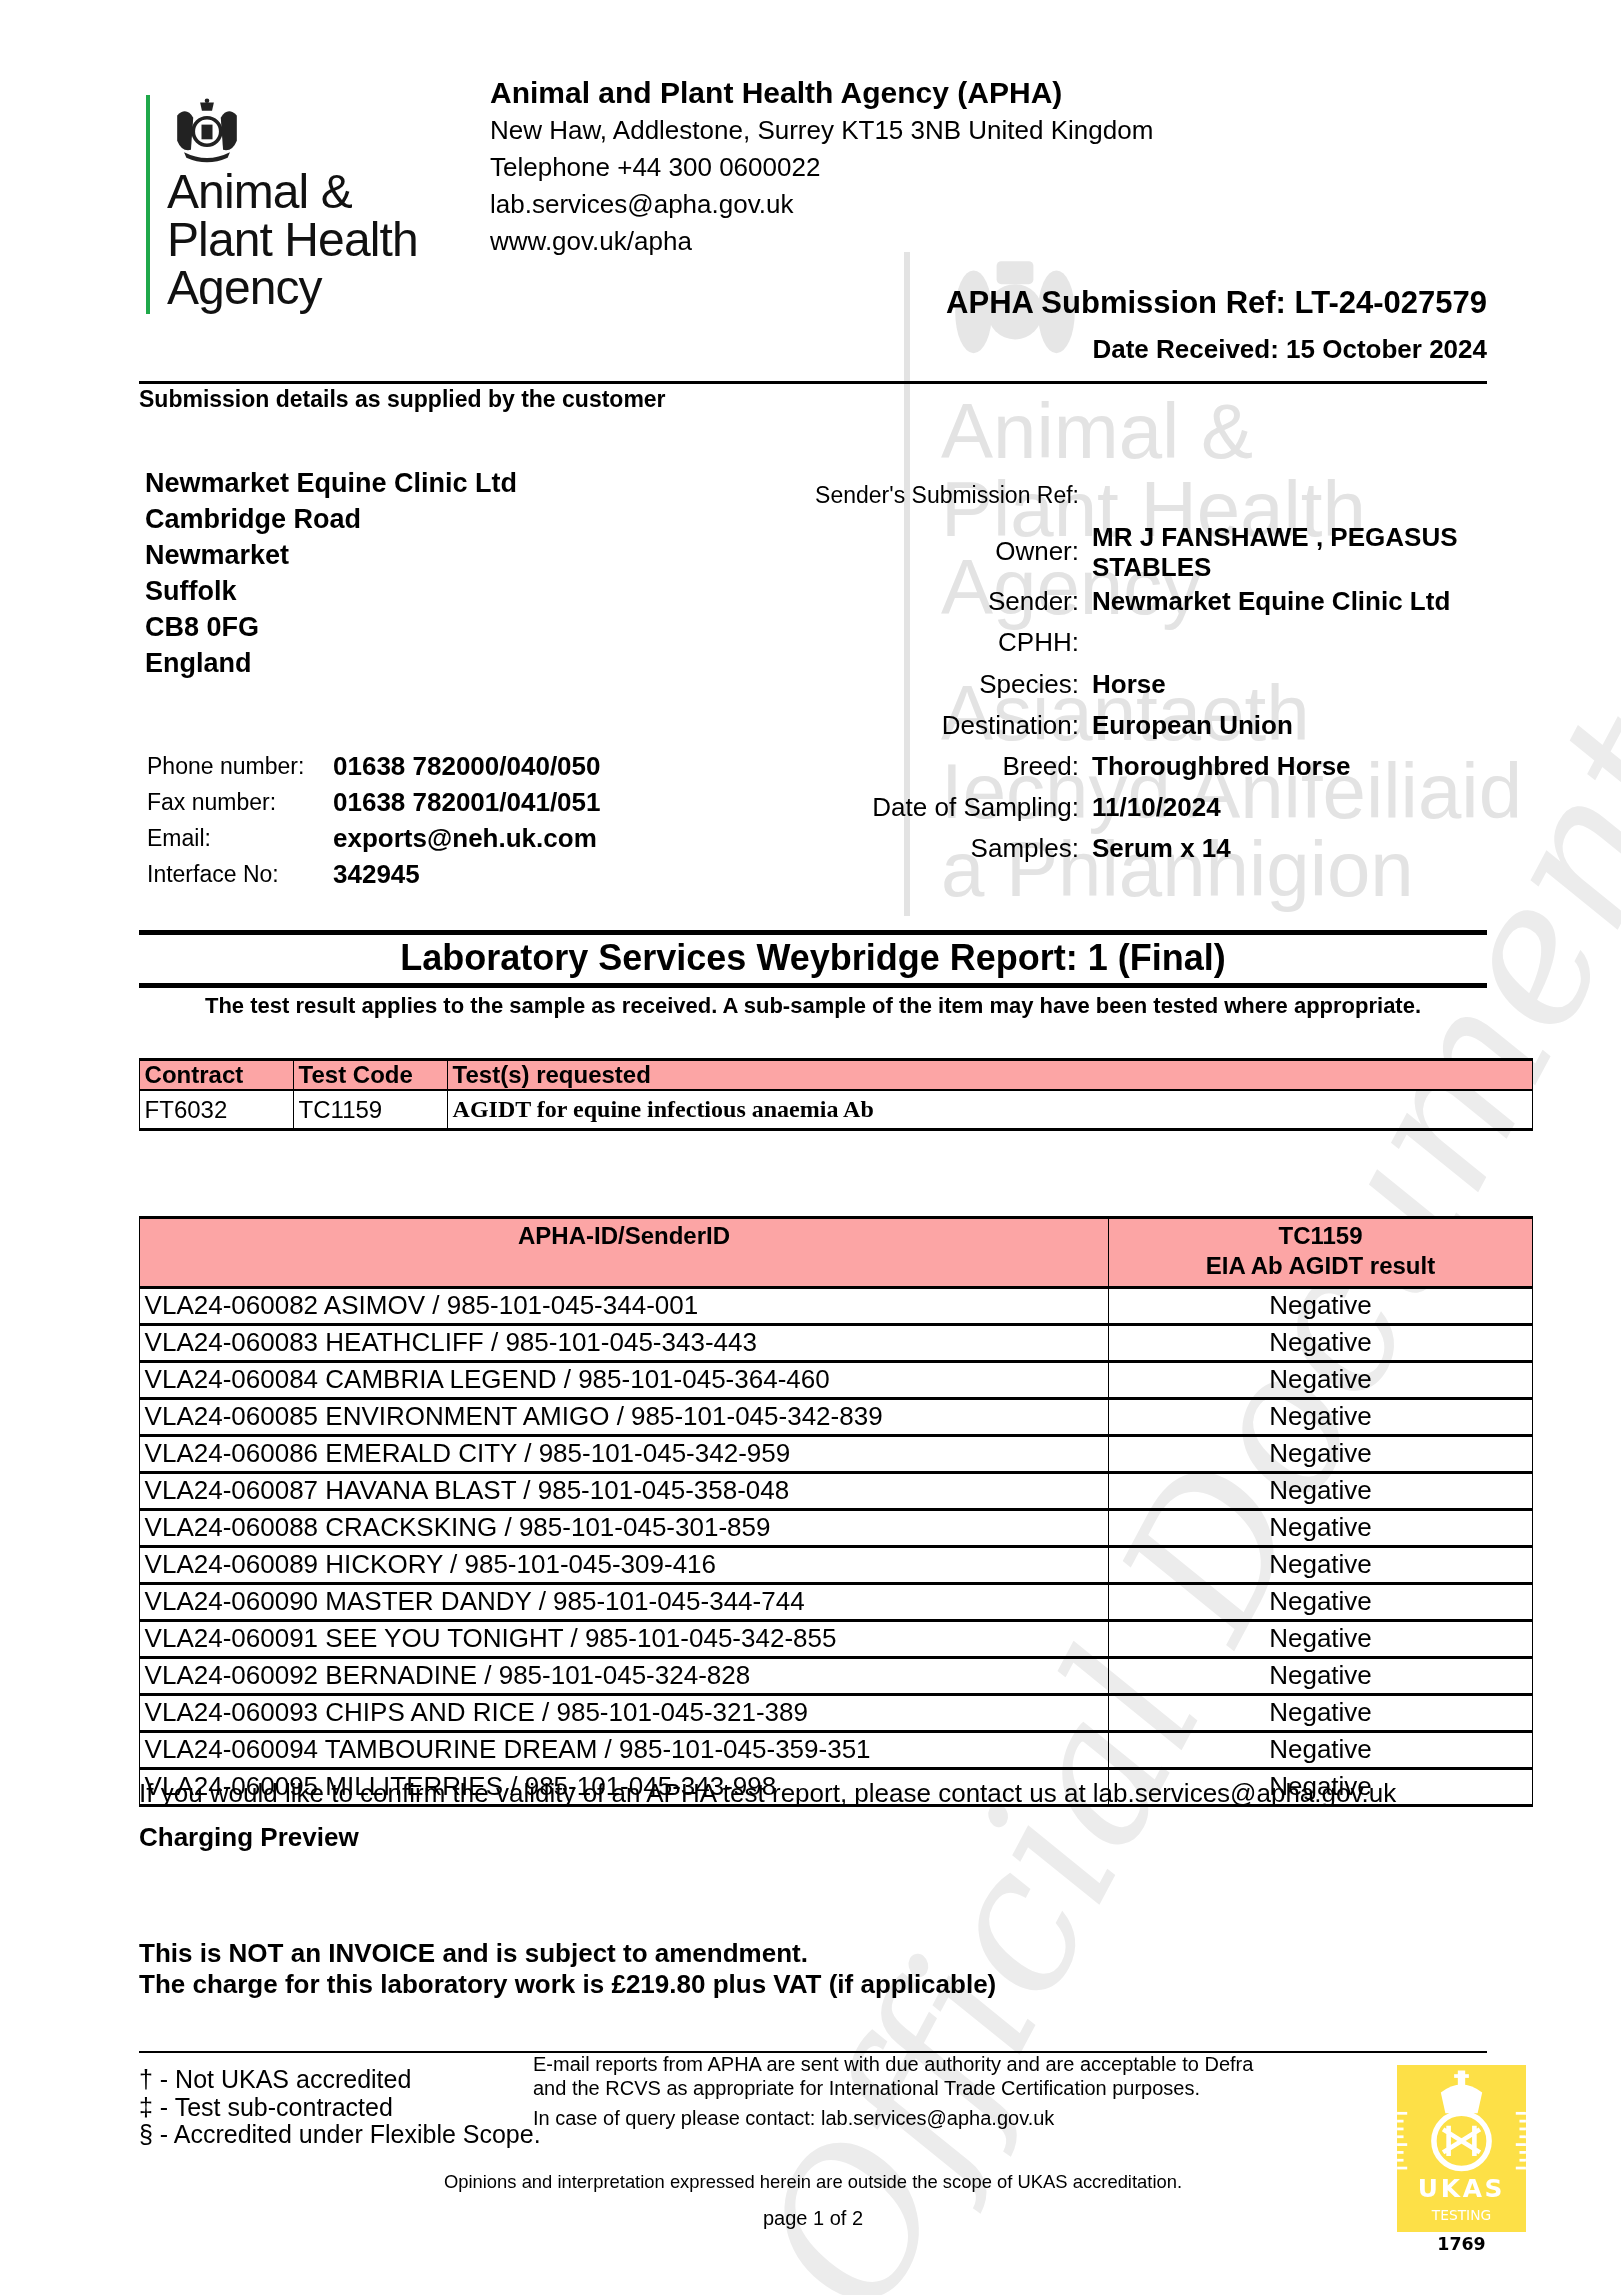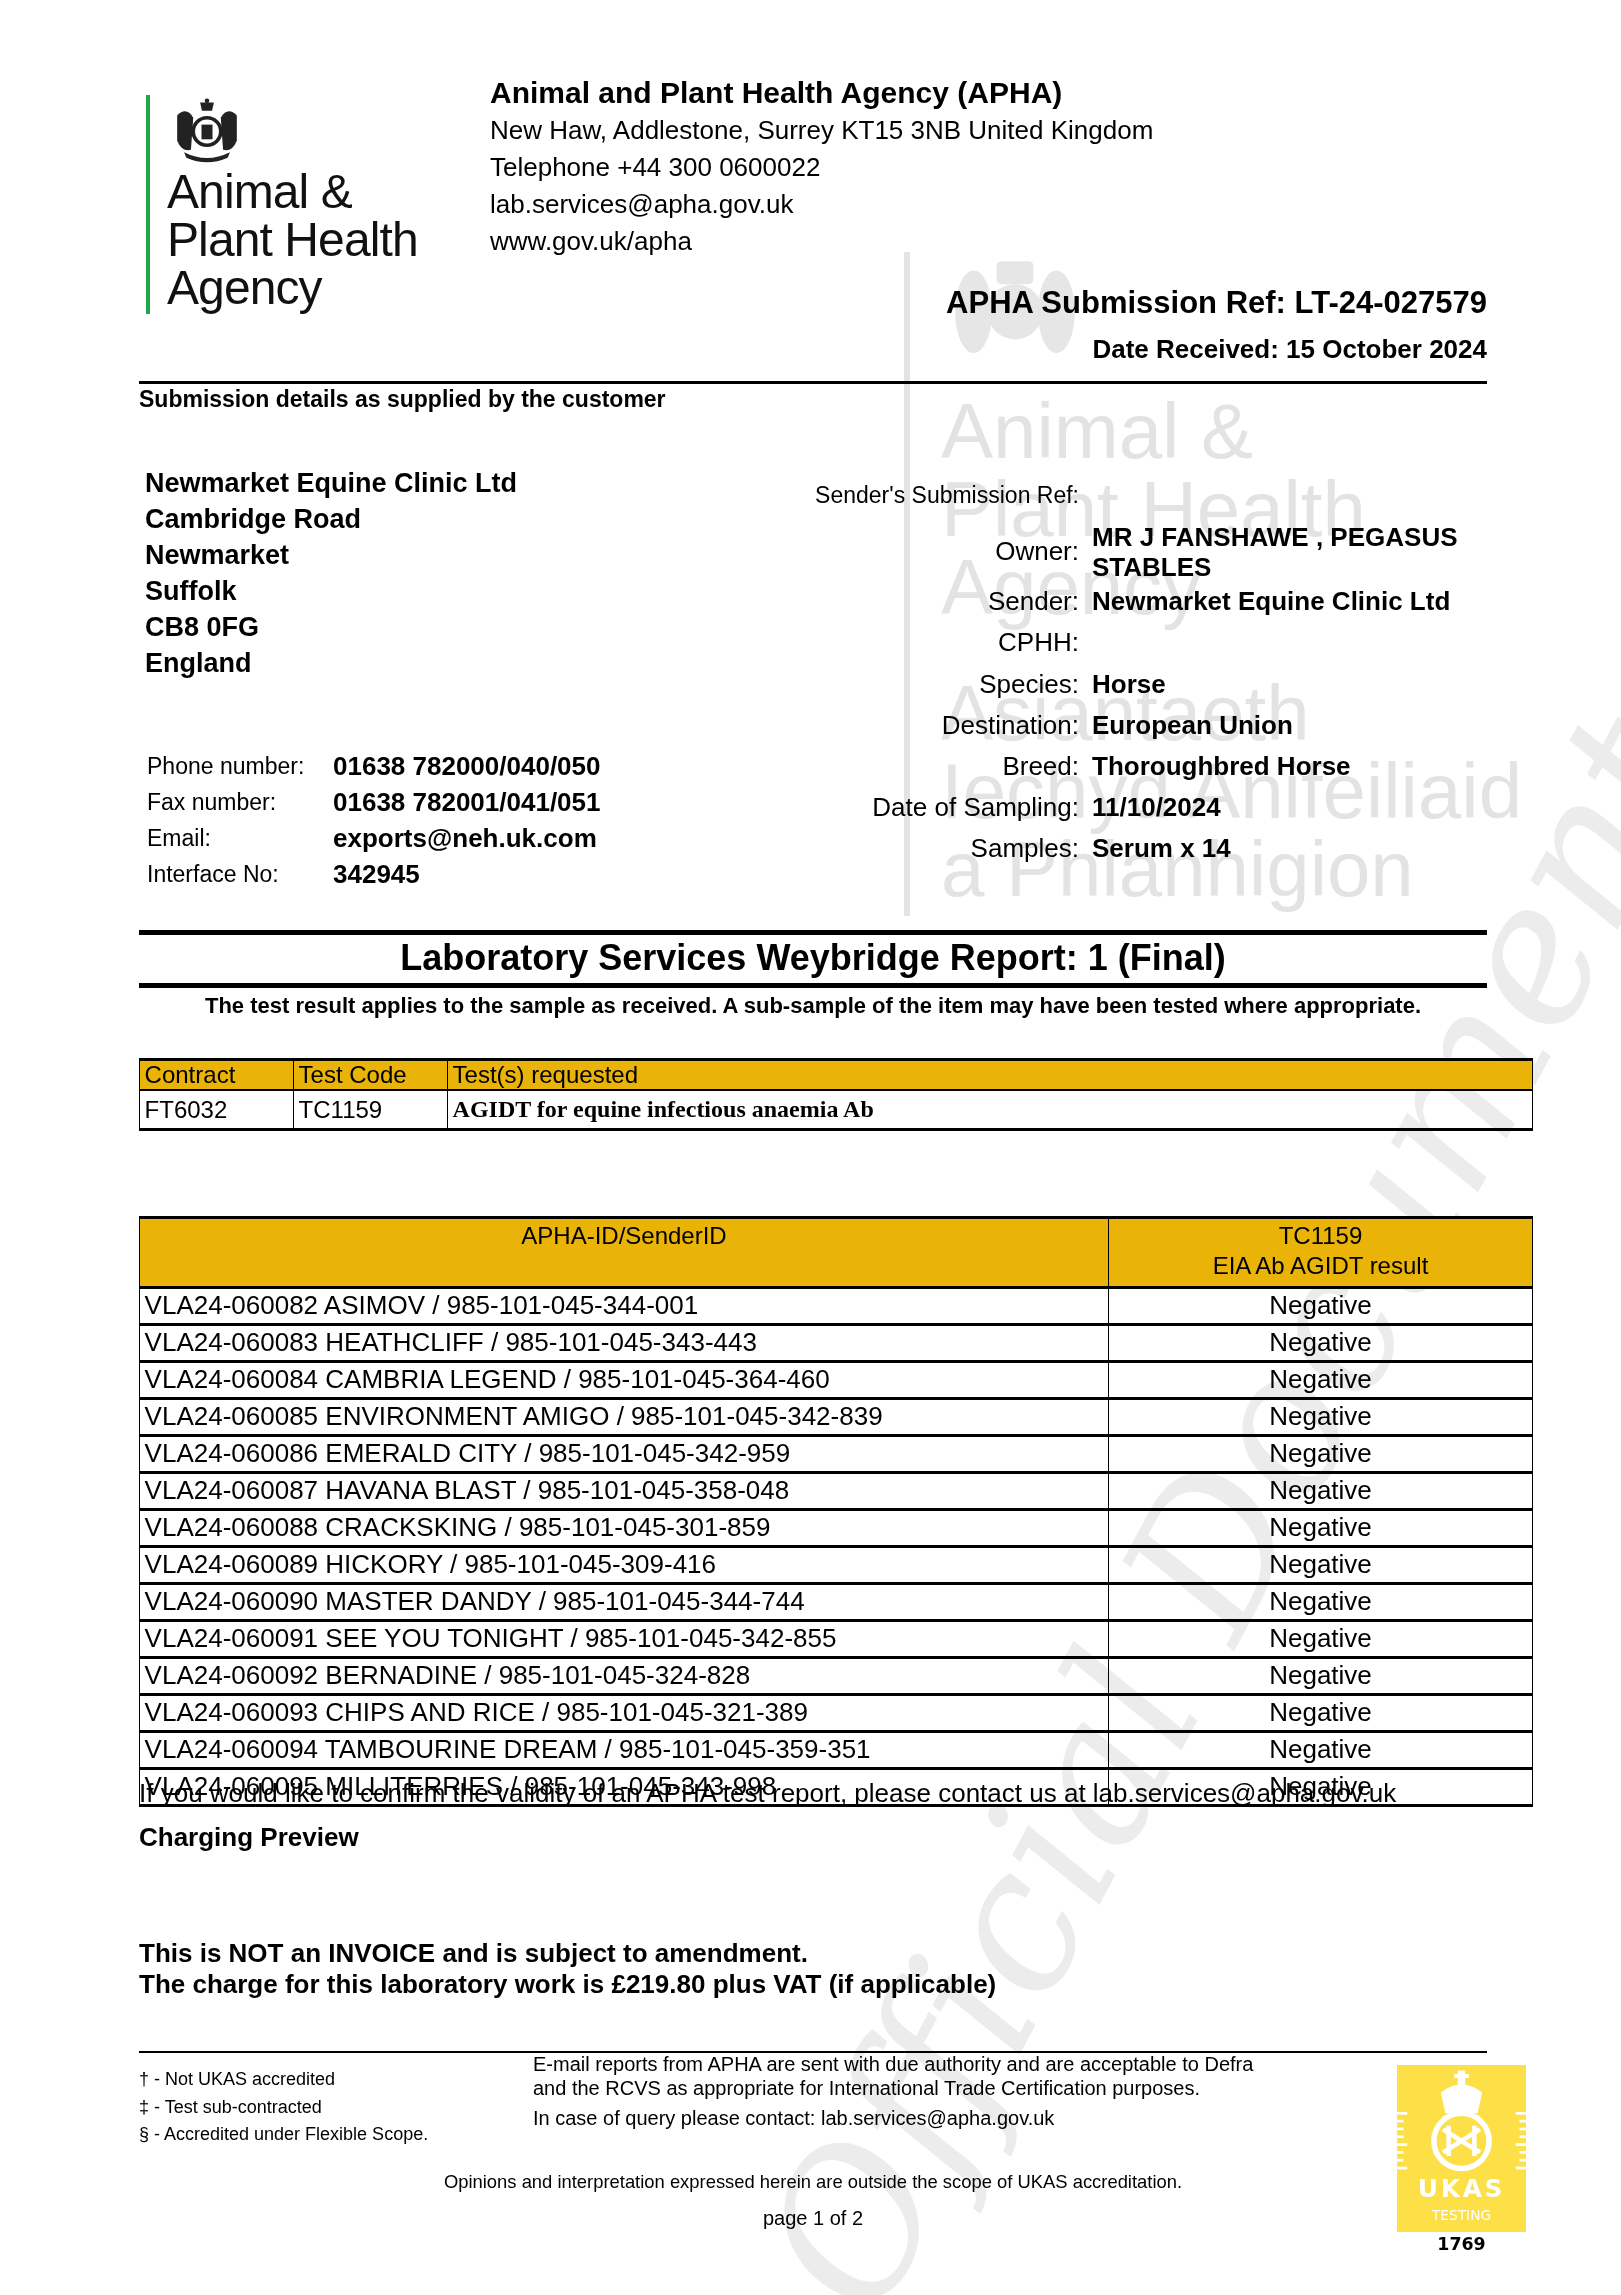--- a/index.html
+++ b/index.html
@@ -27,32 +27,32 @@
   .contact .lbl{width:186px;}
   .contact .val{font-weight:bold;font-size:26px;}
   .kv{position:absolute;left:762px;top:482px;width:744px;font-size:26px;}
   .kv .row{display:flex;align-items:flex-start;}
   .kv .lbl{width:330px;text-align:right;padding-right:13px;box-sizing:border-box;}
   .kv .val{font-weight:bold;flex:1;line-height:30px;}
   .report-title{position:absolute;left:139px;width:1348px;top:937px;text-align:center;font-size:36px;font-weight:bold;}
   .disclaimer{position:absolute;left:139px;width:1348px;top:992px;text-align:center;font-size:22px;font-weight:bold;line-height:28.5px;}
   table{border-collapse:collapse;position:absolute;font-family:"Liberation Sans",sans-serif;}
   td,th{border:1.4px solid #000;padding:0 4.6px;}
-  th{background:#eab308;font-weight:normal;}
+  th{background:#fca5a5;font-weight:bold;}
   .t-tests{left:139px;top:1058px;width:1394px;font-size:24px;}
   .t-tests th{text-align:left;height:27.5px;border-top:3.7px solid #000;border-bottom:2.8px solid #000;}
   .t-tests td{height:37px;border-bottom:3.7px solid #000;}
   .t-res{left:139px;top:1143px;width:1394px;font-size:26px;}
   .t-res th{height:65px;vertical-align:top;text-align:center;border-top:3.7px solid #000;border-bottom:3.7px solid #000;font-size:24px;line-height:30px;padding-top:1.8px;}
   .t-res td{height:34px;border-bottom:3.7px solid #000;border-top:0;}
   .t-res td.res{text-align:center;}
   .validity{position:absolute;left:139px;top:1778px;font-size:26px;}
   .charging-title{position:absolute;left:139px;top:1822px;font-size:26px;font-weight:bold;}
   .notinv{position:absolute;left:139px;top:1938px;font-size:26px;font-weight:bold;line-height:31px;}
-  .foot-legend{position:absolute;left:139px;top:2066px;font-size:18px;line-height:27.5px;}
+  .foot-legend{position:absolute;left:139px;top:2066px;font-size:25px;line-height:27.5px;}
   .foot-email{position:absolute;left:533px;top:2052px;font-size:20px;line-height:24px;color:#000000;width:735px;}
   .foot-email .q{margin-top:6.4px;}
   .foot-opin{position:absolute;left:139px;width:1348px;top:2171px;font-size:18.4px;text-align:center;}
   .foot-page{position:absolute;left:139px;width:1348px;top:2207px;font-size:20px;text-align:center;}
   .ukas{position:absolute;left:1397px;top:2065px;width:129px;height:167px;background:#fde047;}
   .ukas-num{position:absolute;left:1397px;top:2234px;width:129px;text-align:center;font-size:17.4px;font-weight:bold;font-family:"DejaVu Sans",sans-serif;}
 </style>
 </head>
 <body>
 

